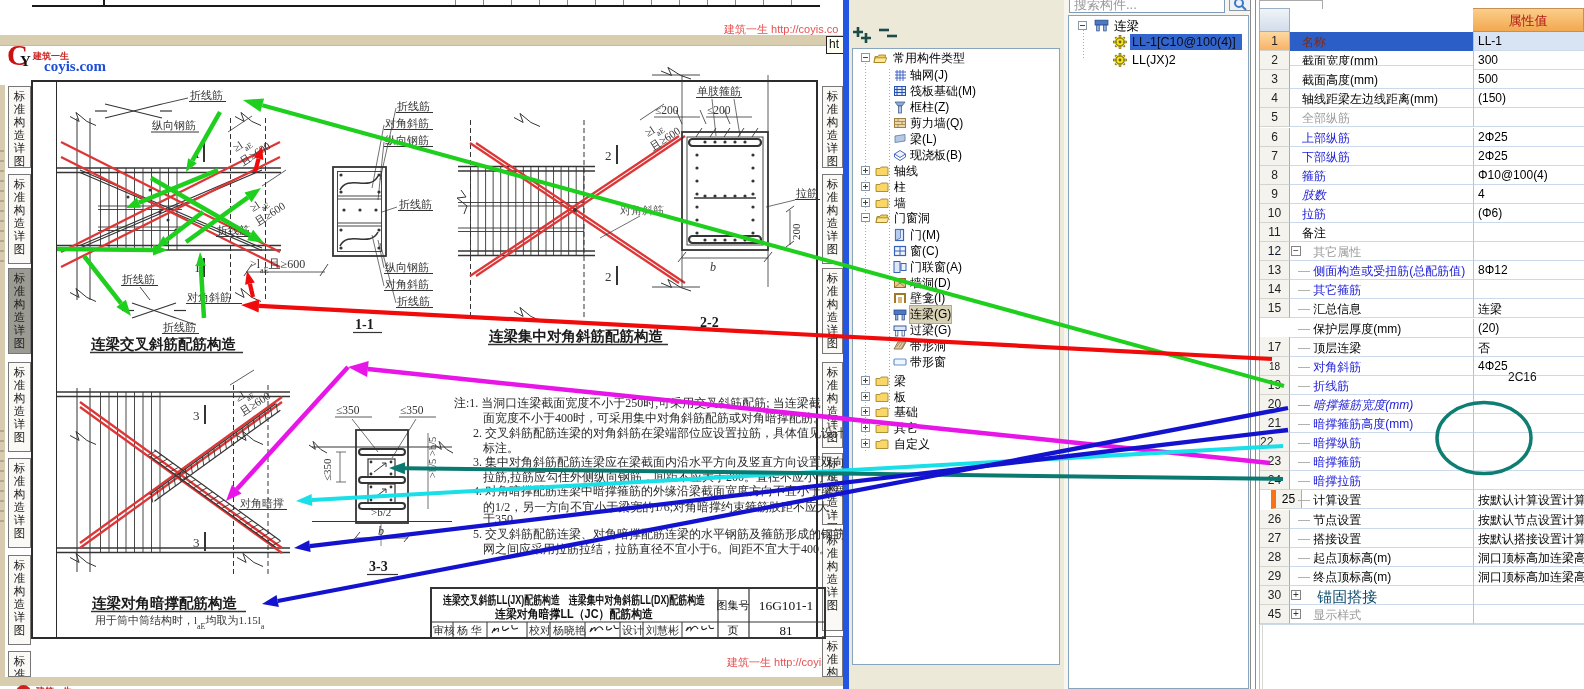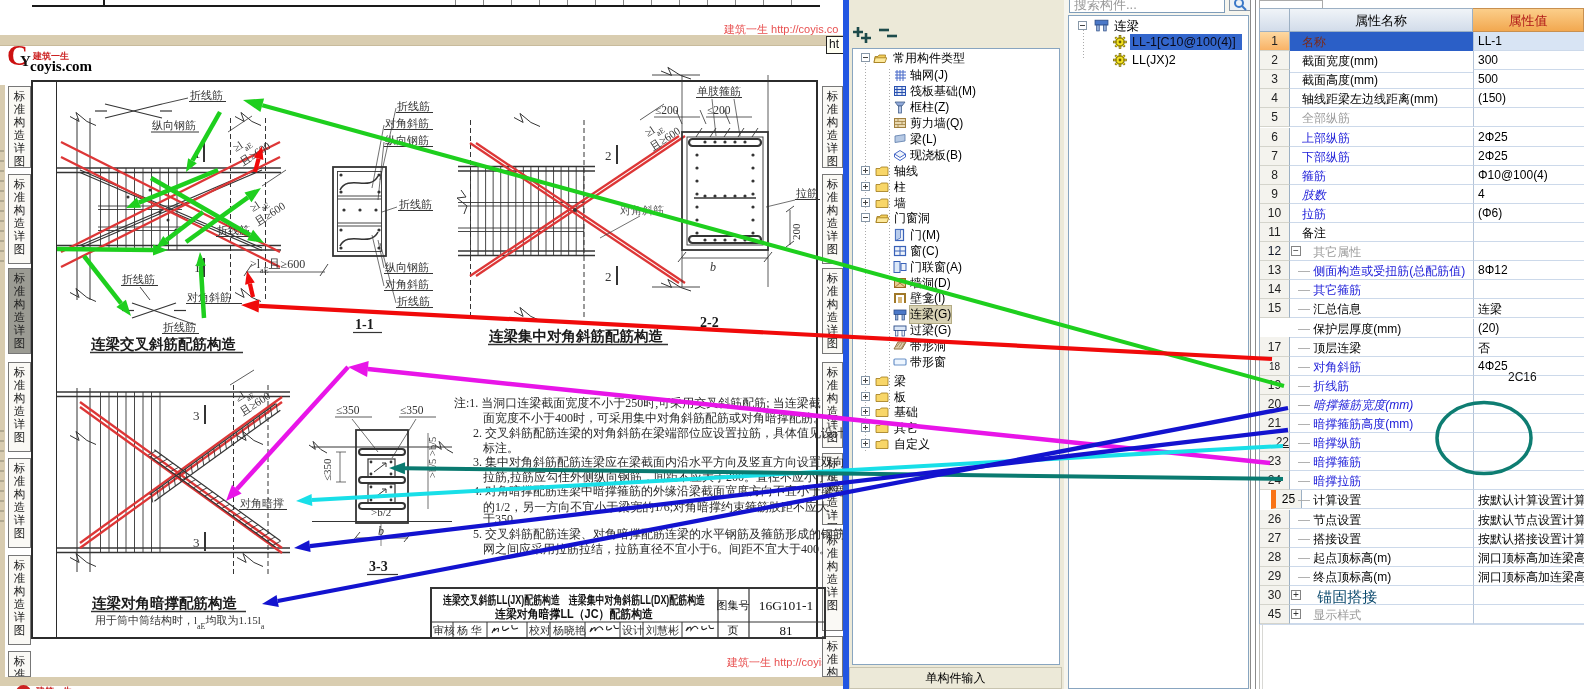--- a/index.html
+++ b/index.html
@@ -15,21 +15,21 @@
   <div class="abs" style="left:103px;top:0;width:2px;height:7px;background:#1a1a1a;"></div>
   <div class="abs" style="left:455px;top:0;width:345px;height:5px;background:
     repeating-linear-gradient(90deg,#888 0 1px,#fff 1px 28px);"></div>
   <div class="abs" style="left:724px;top:22px;color:#e85050;font-size:11px;">建筑一生 http://coyis.co</div>
   <div class="abs" style="left:0;top:35px;width:843px;height:10px;background:#d9cdb0;border-bottom:1px solid #c8bb9c;"></div>
   <div class="abs" style="left:7px;top:45px;width:30px;height:28px;">
     <span class="abs" style="left:0;top:-6px;font-family:'Liberation Serif',serif;font-weight:bold;font-size:29px;color:#cc1111;">C</span>
     <span class="abs" style="left:13px;top:8px;font-family:'Liberation Serif',serif;font-weight:bold;font-size:15px;color:#111;">Y</span>
   </div>
   <div class="abs" style="left:33px;top:50px;color:#cc2222;font-size:9px;font-weight:bold;">建筑一生</div>
-  <div class="abs" style="left:30px;top:58px;color:#000000;font-size:15px;font-weight:bold;font-family:'Liberation Serif',serif;">coyis.com</div>
+  <div class="abs" style="left:44px;top:58px;color:#1d4ed8;font-size:15px;font-weight:bold;font-family:'Liberation Serif',serif;">coyis.com</div>
   <div class="abs" style="left:826px;top:36px;width:17px;height:16px;background:#fffff2;border:1px solid #222;
      font-size:12px;color:#111;line-height:15px;padding-left:2px;z-index:40;">ht</div>
   <div class="abs" style="left:727px;top:655px;color:#e85050;font-size:11px;">建筑一生 http://coyis.co</div>
   <div class="abs" style="left:0;top:677px;width:843px;height:9px;background:#d9cdb0;"></div>
   <div class="abs" style="left:16px;top:685px;width:15px;height:15px;border-radius:50%;background:#cc2222;"></div>
   <div class="abs" style="left:36px;top:685px;color:#cc2222;font-size:9px;font-weight:bold;">建筑一生</div>
   <div class="abs" style="left:0;top:85px;width:5px;height:592px;background:#d8ccb0;"></div>
 <div class="abs" style="left:0;top:150px;width:4px;height:120px;background:repeating-linear-gradient(#b0a890 0 2px,#d8ccb0 2px 10px);"></div>
 <div class="abs" style="left:0;top:430px;width:4px;height:100px;background:repeating-linear-gradient(#b0a890 0 2px,#d8ccb0 2px 10px);"></div>
 <div class="abs" style="left:8px;top:86px;width:23px;height:82px;background:#faf9f5;border:1px solid #777;box-sizing:border-box;overflow:hidden;">
@@ -647,22 +647,20 @@
 <div class="abs" style="left:41px;top:371px;font-size:12px;">其它</div>
 <svg class="abs" style="left:8px;top:390px;" width="9" height="9" viewBox="0 0 9 9">
           <rect x="0.5" y="0.5" width="8" height="8" fill="#fff" stroke="#8898a8"></rect>
           <path d="M4.5 2 V7 M2 4.5 H7" stroke="#444" stroke-width="1"></path>
         </svg>
 <svg class="abs" style="left:22px;top:388px;" width="14" height="14" viewBox="0 0 14 14">
           <path d="M1 11.5 V4.5 H5 L6.2 3 H12 a1 1 0 0 1 1 1 V11.5 Z" fill="#f8d668" stroke="#a07818" stroke-width="0.8"></path>
         </svg>
 <div class="abs" style="left:41px;top:387px;font-size:12px;">自定义</div>
       </div>
-  <div class="abs" style="left:0;top:667px;width:213px;height:22px;background:#ece9d8;border:1px solid #c8c4b0;
-    box-sizing:border-box;text-align:center;font-size:12px;line-height:20px;">单构件输入</div>
 </div>
 <div class="abs" style="left:1064px;top:0;width:192px;height:689px;background:#f6f5ee;">
   <div class="abs" style="left:5px;top:-6px;width:156px;height:19px;background:#fff;border:1px solid #7f9db9;
      font-size:13px;color:#999;line-height:19px;padding-left:4px;box-sizing:border-box;overflow:hidden;">搜索构件...</div>
   <div class="abs" style="left:165px;top:-4px;width:22px;height:15px;background:#eef2f6;border:1px solid #8898a8;box-sizing:border-box;">
     <svg width="20" height="13" viewBox="0 0 20 13">
           <circle cx="9" cy="5" r="4" fill="none" stroke="#3a78c8" stroke-width="2"></circle>
     <path d="M12 8 L16 12" stroke="#3a78c8" stroke-width="2"></path>
         </svg>
   </div>
@@ -705,31 +703,30 @@
           <rect x="6.1" y="0.6" width="1.8" height="2.4" fill="#f2e220" stroke="#706000" stroke-width="0.7" transform="rotate(315 7 7)"></rect>
         </svg>
 <div class="abs" style="left:63px;top:37px;font-size:12.5px;">LL(JX)2</div>
       </div>
 </div>
 <div class="abs" style="left:1250px;top:0;width:334px;height:689px;background:#fff;">
   <div class="abs" style="left:0;top:0;width:1px;height:689px;background:#8b8b8b;"></div>
   <div class="abs" style="left:5px;top:0;width:1px;height:689px;background:#8b8b8b;"></div>
   <div class="abs" style="left:9px;top:0;width:62px;height:8px;border:1px solid #aaa;border-bottom:none;background:#fff;"></div>
 <div class="abs" style="left:9px;top:8px;width:31px;height:24px;background:linear-gradient(#f0f4f8,#d2dcea);border:1px solid #9cb0c4;box-sizing:border-box;"></div>
-<div class="abs" style="left:40px;top:8px;width:183px;height:24px;background:linear-gradient(#f0f4f8,#d2dcea);border:1px solid #9cb0c4;border-left:none;box-sizing:border-box;text-align:center;font-size:13px;line-height:23px;color:#000;">属性名称</div>
 <div class="abs" style="left:223px;top:8px;width:111px;height:24px;background:linear-gradient(#fbce8a,#f2a850);border:1px solid #c89050;border-left:none;box-sizing:border-box;text-align:center;font-size:13px;line-height:23px;color:#b01818;">属性值</div>
 <div class="abs" style="left:9px;top:32.0px;width:31px;height:19.1px;background:linear-gradient(#fdd9a2,#f8b266);border-bottom:1px solid #d4d4cc;border-left:1px solid #b0b0a8;border-right:1px solid #9cb0c4;box-sizing:border-box;text-align:center;font-size:12px;line-height:19.1px;color:#222;">1</div>
 <div class="abs" style="left:40px;top:32.0px;width:183px;height:19.1px;background:#2b5fc7;box-sizing:border-box;">
         <div class="abs" style="left:12px;top:2px;font-size:12px;color:#7a2a1a;">名称</div>
       </div>
 <div class="abs" style="left:223px;top:32.0px;width:111px;height:19.1px;background:#d8e4f4;border-bottom:1px solid #ccd9ea;border-left:1px solid #b4c4d8;box-sizing:border-box;overflow:hidden;">
         <div class="abs" style="left:4px;top:2px;font-size:12px;white-space:nowrap;color:#000;">LL-1</div>
       </div>
 <div class="abs" style="left:9px;top:51.1px;width:31px;height:19.1px;background:#f4f3ee;border-bottom:1px solid #d4d4cc;border-left:1px solid #b0b0a8;border-right:1px solid #9cb0c4;box-sizing:border-box;text-align:center;font-size:12px;line-height:19.1px;color:#222;">2</div>
-<div class="abs" style="left:40px;top:51.1px;width:183px;height:22px;border-bottom:1px solid #ccd9ea;box-sizing:border-box;overflow:hidden;">
+<div class="abs" style="left:40px;top:51.1px;width:183px;height:15px;border-bottom:1px solid #ccd9ea;box-sizing:border-box;overflow:hidden;">
         <div class="abs" style="left:12px;top:2px;font-size:12px;white-space:nowrap;color:#000;">截面宽度(mm)</div>
       </div>
 <div class="abs" style="left:223px;top:51.1px;width:111px;height:19.1px;background:#fff;border-bottom:1px solid #ccd9ea;border-left:1px solid #b4c4d8;box-sizing:border-box;overflow:hidden;">
         <div class="abs" style="left:4px;top:2px;font-size:12px;white-space:nowrap;color:#000;">300</div>
       </div>
 <div class="abs" style="left:9px;top:70.2px;width:31px;height:19.1px;background:#f4f3ee;border-bottom:1px solid #d4d4cc;border-left:1px solid #b0b0a8;border-right:1px solid #9cb0c4;box-sizing:border-box;text-align:center;font-size:12px;line-height:19.1px;color:#222;">3</div>
 <div class="abs" style="left:40px;top:70.2px;width:183px;height:19.1px;border-bottom:1px solid #ccd9ea;box-sizing:border-box;overflow:hidden;">
         <div class="abs" style="left:12px;top:2px;font-size:12px;white-space:nowrap;color:#000;">截面高度(mm)</div>
       </div>
 <div class="abs" style="left:223px;top:70.2px;width:111px;height:19.1px;background:#fff;border-bottom:1px solid #ccd9ea;border-left:1px solid #b4c4d8;box-sizing:border-box;overflow:hidden;">
@@ -855,21 +852,21 @@
 <div class="abs" style="left:223px;top:394.9px;width:111px;height:19.1px;background:#fff;border-bottom:1px solid #ccd9ea;border-left:1px solid #b4c4d8;box-sizing:border-box;overflow:hidden;">
         <div class="abs" style="left:4px;top:2px;font-size:12px;white-space:nowrap;color:#000;"></div>
       </div>
 <div class="abs" style="left:9px;top:414.0px;width:31px;height:19.1px;background:#f4f3ee;border-bottom:1px solid #d4d4cc;border-left:1px solid #b0b0a8;border-right:1px solid #9cb0c4;box-sizing:border-box;text-align:center;font-size:12px;line-height:19.1px;color:#222;">21</div>
 <div class="abs" style="left:40px;top:414.0px;width:183px;height:19.1px;border-bottom:1px solid #ccd9ea;box-sizing:border-box;overflow:hidden;">
         <div class="abs" style="left:8px;top:2px;font-size:12px;white-space:nowrap;color:#1a1ad8;"><span style="color:#a8a8a8;">—&nbsp;</span>暗撑箍筋高度(mm)</div>
       </div>
 <div class="abs" style="left:223px;top:414.0px;width:111px;height:19.1px;background:#fff;border-bottom:1px solid #ccd9ea;border-left:1px solid #b4c4d8;box-sizing:border-box;overflow:hidden;">
         <div class="abs" style="left:4px;top:2px;font-size:12px;white-space:nowrap;color:#000;"></div>
       </div>
-<div class="abs" style="left:9px;top:433.1px;width:31px;height:19.1px;background:#f4f3ee;border-bottom:1px solid #d4d4cc;border-left:1px solid #b0b0a8;border-right:1px solid #9cb0c4;box-sizing:border-box;text-align:right;font-size:12px;line-height:19.1px;color:#222;text-decoration:underline;">22</div>
+<div class="abs" style="left:9px;top:433.1px;width:31px;height:19.1px;background:#f4f3ee;border-bottom:1px solid #d4d4cc;border-left:1px solid #b0b0a8;border-right:1px solid #9cb0c4;box-sizing:border-box;text-align:left;font-size:12px;line-height:19.1px;color:#222;text-decoration:underline;">22</div>
 <div class="abs" style="left:40px;top:433.1px;width:183px;height:19.1px;border-bottom:1px solid #ccd9ea;box-sizing:border-box;overflow:hidden;">
         <div class="abs" style="left:8px;top:2px;font-size:12px;white-space:nowrap;color:#1a1ad8;"><span style="color:#a8a8a8;">—&nbsp;</span>暗撑纵筋</div>
       </div>
 <div class="abs" style="left:223px;top:433.1px;width:111px;height:19.1px;background:#fff;border-bottom:1px solid #ccd9ea;border-left:1px solid #b4c4d8;box-sizing:border-box;overflow:hidden;">
         <div class="abs" style="left:4px;top:2px;font-size:12px;white-space:nowrap;color:#000;"></div>
       </div>
 <div class="abs" style="left:9px;top:452.2px;width:31px;height:19.1px;background:#f4f3ee;border-bottom:1px solid #d4d4cc;border-left:1px solid #b0b0a8;border-right:1px solid #9cb0c4;box-sizing:border-box;text-align:center;font-size:12px;line-height:19.1px;color:#222;">23</div>
 <div class="abs" style="left:40px;top:452.2px;width:183px;height:19.1px;border-bottom:1px solid #ccd9ea;box-sizing:border-box;overflow:hidden;">
         <div class="abs" style="left:8px;top:2px;font-size:12px;white-space:nowrap;color:#1a1ad8;"><span style="color:#a8a8a8;">—&nbsp;</span>暗撑箍筋</div>
       </div>

